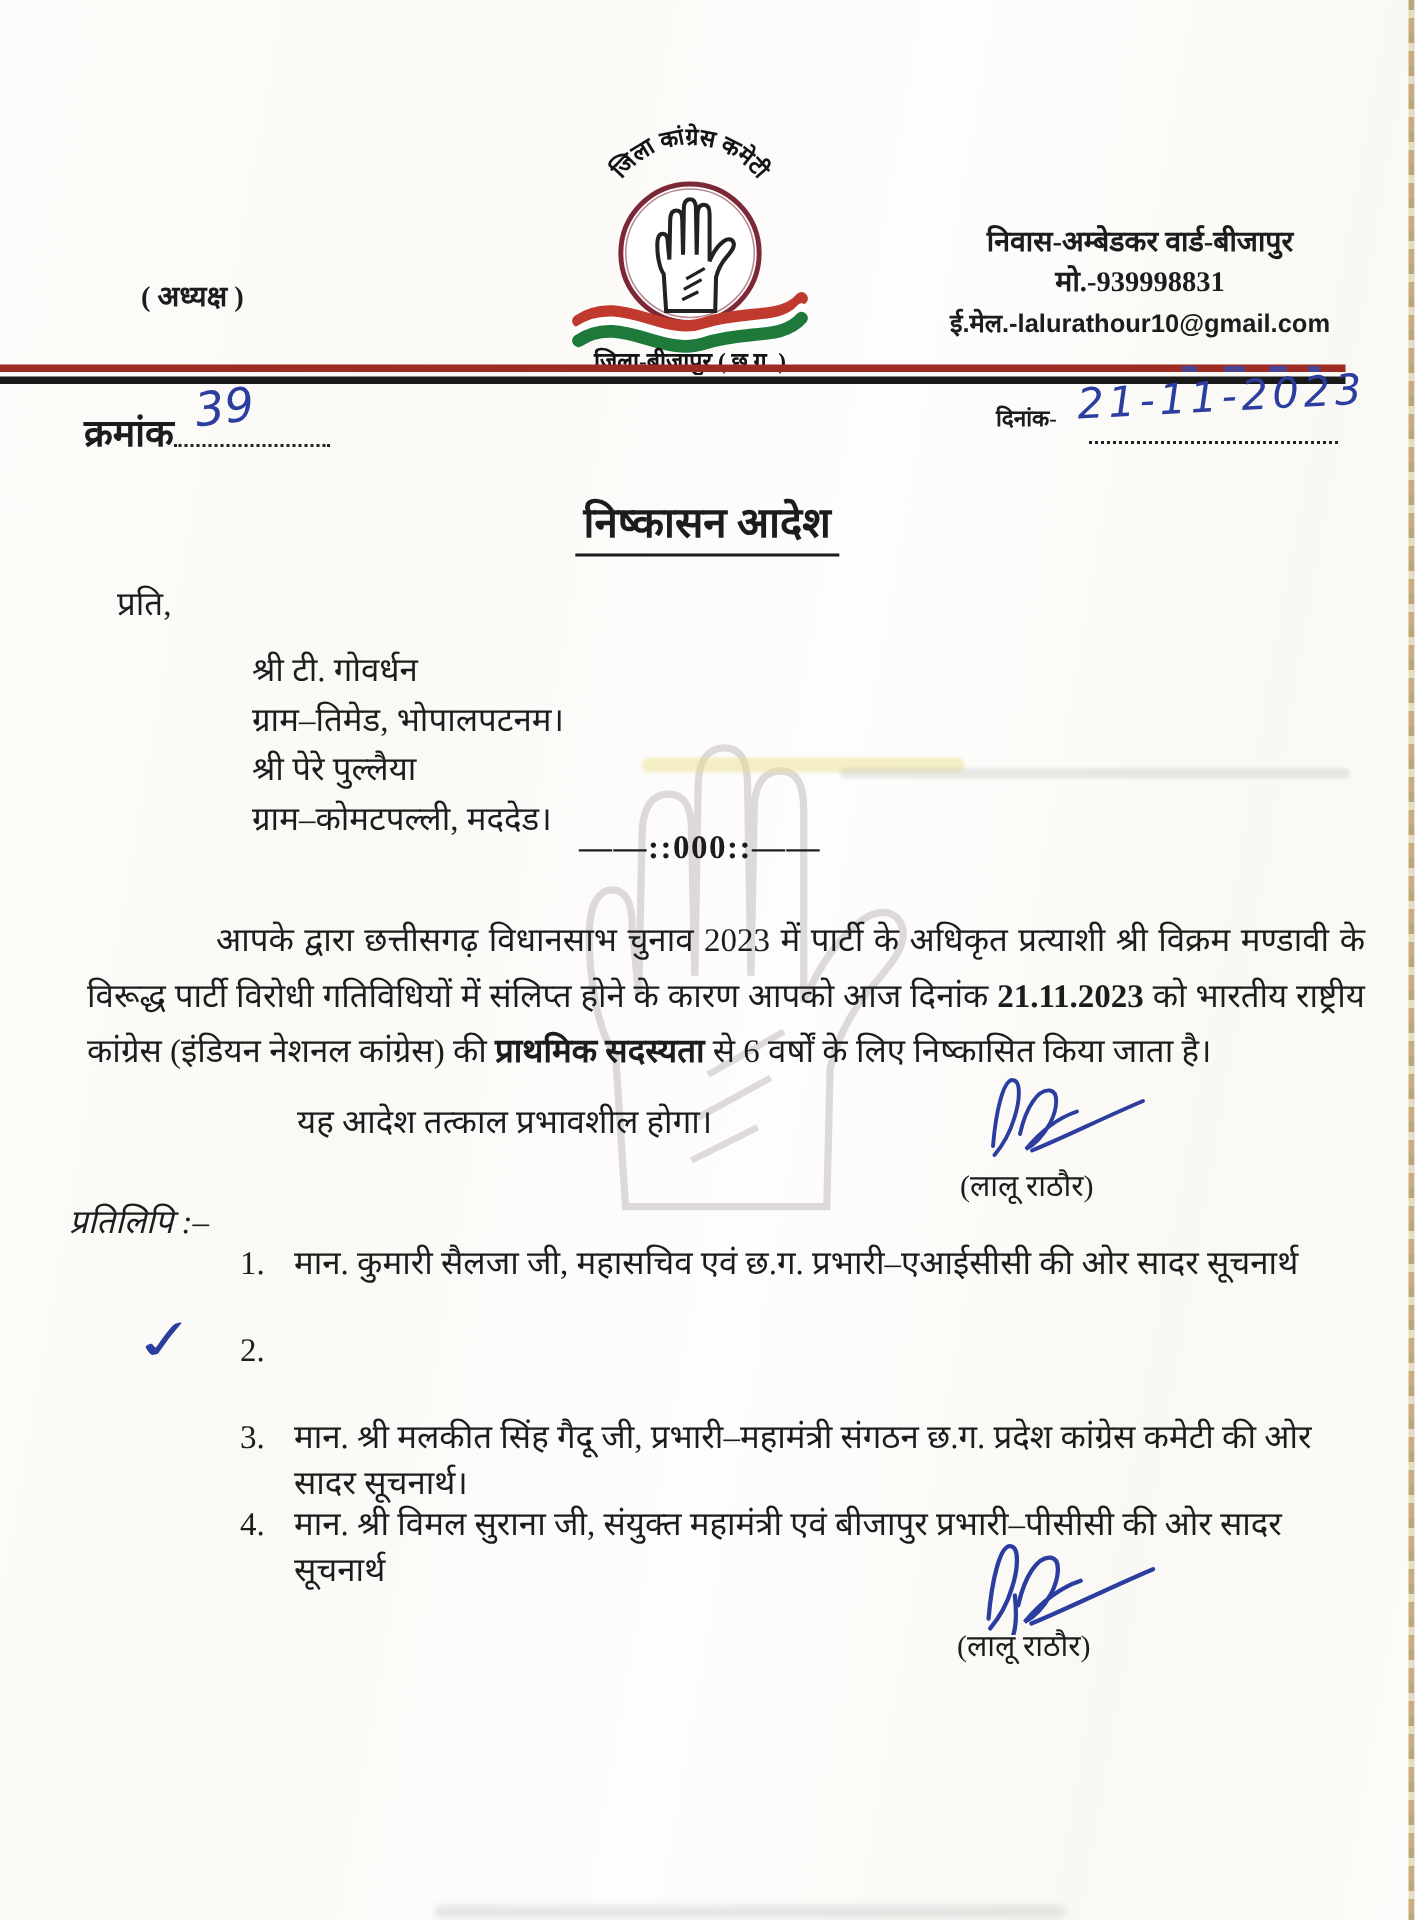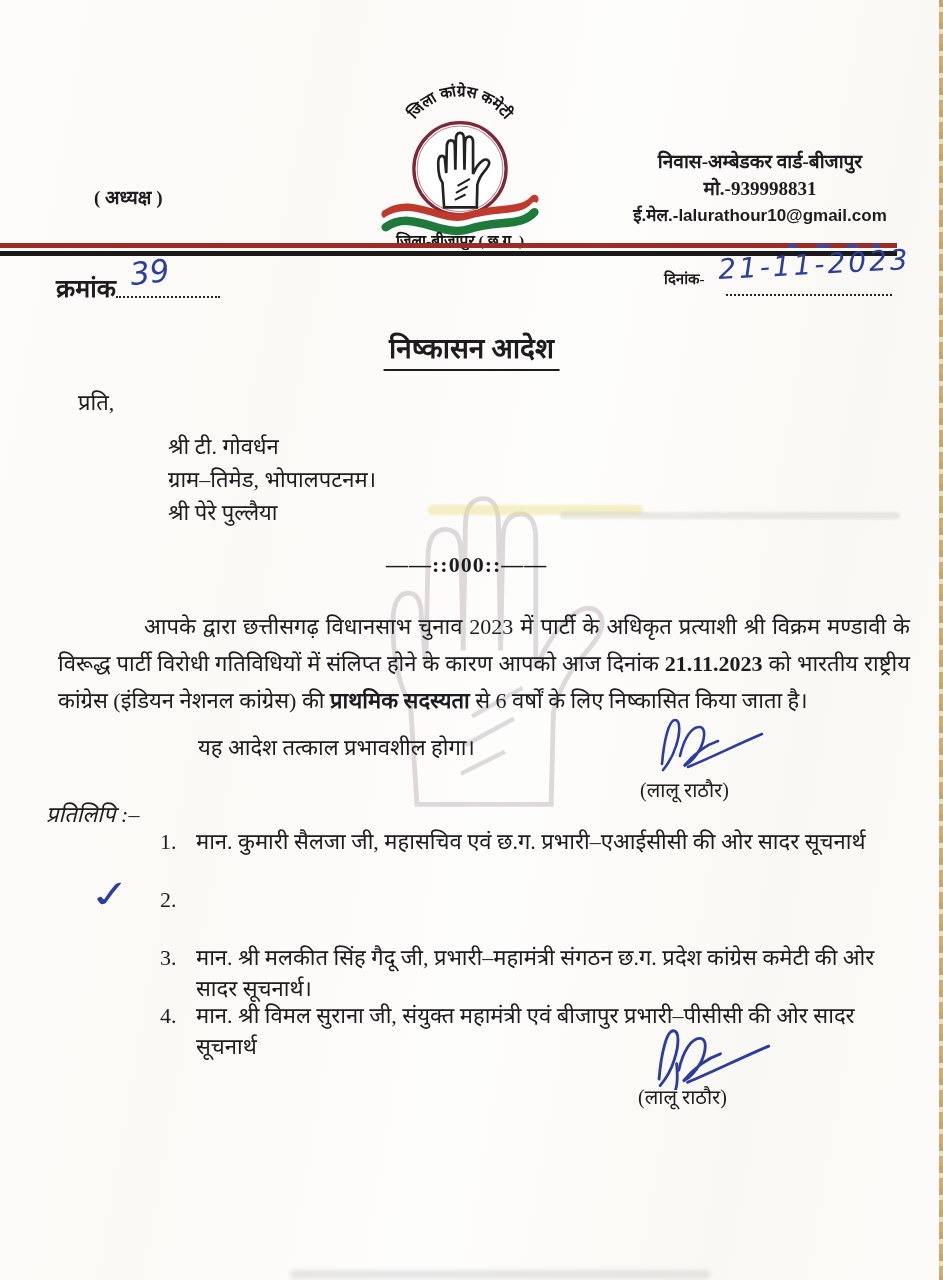--- a/index.html
+++ b/index.html
@@ -115,20 +115,21 @@
   <div class="abs date-dots"></div>
   <div class="abs date-value">21-11-2023</div>
 
   <div class="abs doc-title">निष्कासन आदेश</div>
 
   <div class="abs salutation">प्रति,</div>
   <div class="abs recipients">
     <div>श्री टी. गोवर्धन</div>
     <div>ग्राम–तिमेड, भोपालपटनम।</div>
     <div>श्री पेरे पुल्लैया</div>
+    <div>ग्राम–कोमटपल्ली, मददेड।</div>
   </div>
 
   <div class="abs divider">——::000::——</div>
 
   <p class="abs body-para"><span>आपके द्वारा छत्तीसगढ़ विधानसाभ चुनाव 2023 में पार्टी के अधिकृत प्रत्याशी श्री विक्रम मण्डावी के विरूद्ध पार्टी विरोधी गतिविधियों में संलिप्त होने के कारण आपको आज दिनांक </span><b>21.11.2023</b><span> को भारतीय राष्ट्रीय कांग्रेस (इंडियन नेशनल कांग्रेस) की </span><b>प्राथमिक सदस्यता</b><span> से 6 वर्षों के लिए निष्कासित किया जाता है।</span></p>
   <div class="abs effect-line">यह आदेश तत्काल प्रभावशील होगा।</div>
 
   <div class="abs sig1">
     <svg width="120" height="62" viewBox="0 0 120 62" fill="none" stroke="#2b3d9f" stroke-width="2.6" stroke-linecap="round">
       <path d="M14,52 C16,28 21,8 27,8 C33,8 32,22 28,34 C25,44 20,52 15,58"></path>

